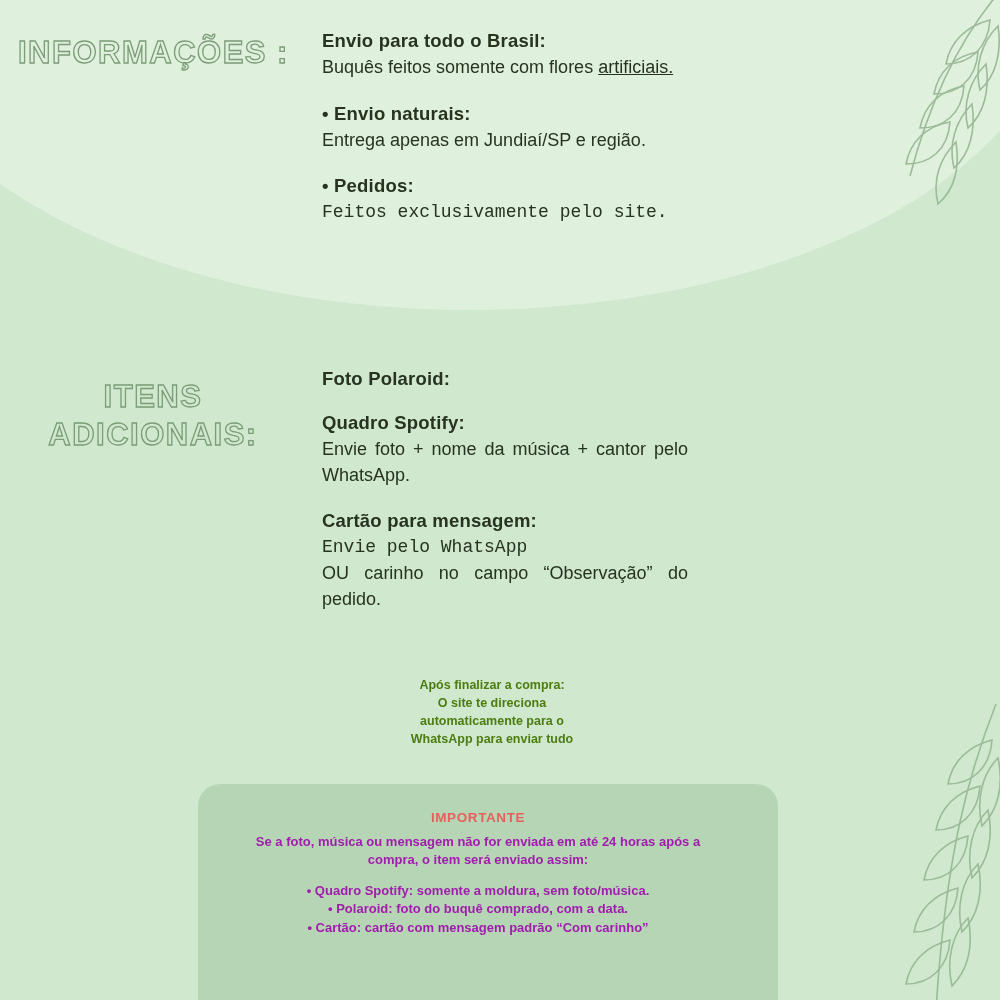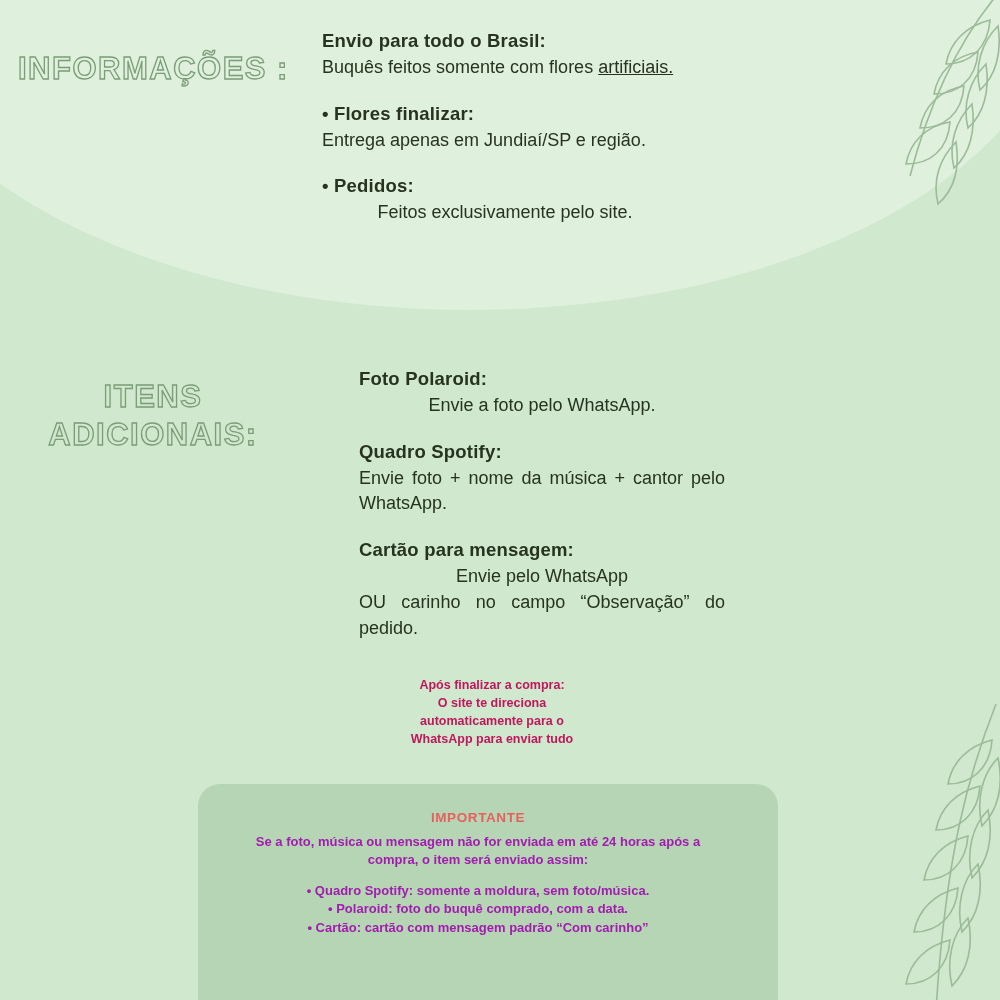--- a/index.html
+++ b/index.html
@@ -46,21 +46,21 @@
     position: absolute;
     font-family: "Liberation Sans", sans-serif;
     font-weight: 700;
     font-size: 31px;
     letter-spacing: 1.5px;
     color: transparent;
     -webkit-text-stroke: 1.3px #7c9d78;
     text-shadow: none;
     line-height: 1.22;
   }
-  #head-informacoes { left: 18px; top: 50px; }
+  #head-informacoes { left: 18px; top: 34px; }
   #head-itens {
     left: 8px; top: 378px;
     width: 290px;
     text-align: center;
     white-space: pre-line;
   }
 
   .col {
     position: absolute;
     left: 322px;
@@ -79,36 +79,36 @@
     margin-bottom: 3px;
   }
   .blk p {
     margin: 0;
     font-size: 18px;
     line-height: 1.43;
     color: #27331f;
     text-align: justify;
     text-justify: inter-word;
   }
-  .blk p.nojust { text-align: center; }
+  .blk p.nojust { text-align: left; font-family: Liberation Mono, monospace; }
   .u { text-decoration: underline; font-weight: 400; }
 
   #info-col { top: 30px; }
-  #extras-col { top: 368px; margin-left: 37px; }
+  #extras-col { top: 368px; }
 
   .note {
     position: absolute;
     left: 322px;
     top: 676px;
     width: 340px;
     text-align: center;
     font-size: 12.5px;
     font-weight: 700;
     line-height: 1.44;
-    color: #be185d;
+    color: #4d7c0f;
     white-space: pre-line;
   }
 
   .important-box {
     position: absolute;
     left: 198px;
     top: 784px;
     width: 580px;
     height: 216px;
     background: #b6d5b4;
@@ -177,36 +177,35 @@
 ADICIONAIS:</div>
 
   <div class="col" id="info-col">
 
     <div class="blk">
       <span class="lead">Envio para todo o Brasil:</span>
       <p><span>Buquês feitos somente com flores </span><span class="u">artificiais.</span></p>
     </div>
 
     <div class="blk">
-      <span class="lead">• Flores finalizar:</span>
+      <span class="lead">• Envio naturais:</span>
       <p>Entrega apenas em Jundiaí/SP e região.</p>
     </div>
 
     <div class="blk">
       <span class="lead">• Pedidos:</span>
       <p class="nojust">Feitos exclusivamente pelo site.</p>
     </div>
 
   </div>
 
   <div class="col" id="extras-col">
 
     <div class="blk">
       <span class="lead">Foto Polaroid:</span>
-      <p class="nojust">Envie a foto pelo WhatsApp.</p>
     </div>
 
     <div class="blk">
       <span class="lead">Quadro Spotify:</span>
       <p>Envie foto + nome da música + cantor pelo WhatsApp.</p>
     </div>
 
     <div class="blk">
       <span class="lead">Cartão para mensagem:</span>
       <p class="nojust">Envie pelo WhatsApp</p>

